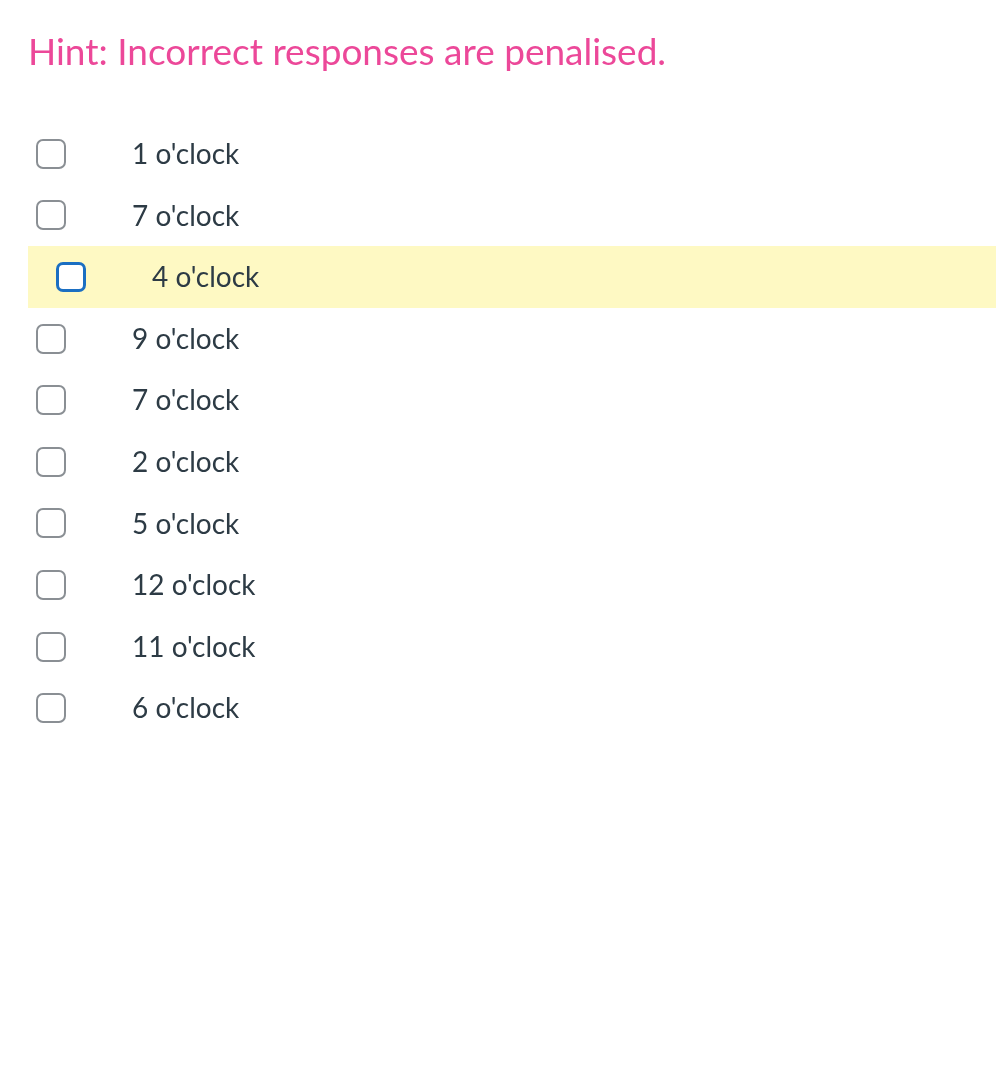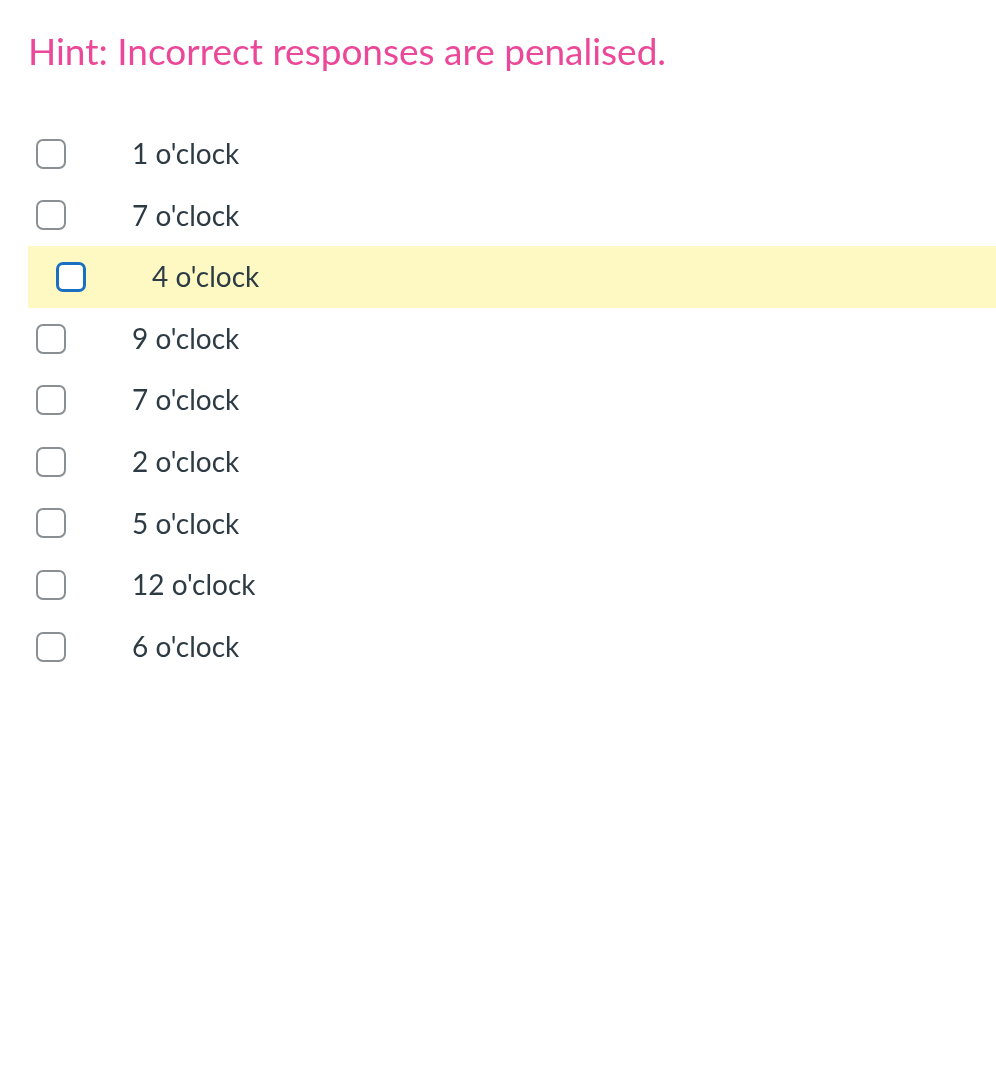--- a/index.html
+++ b/index.html
@@ -90,16 +90,20 @@
       <div class="option-row">
         <div class="checkbox"></div>
         <span class="option-label">5 o'clock</span>
       </div>
       <div class="option-row">
         <div class="checkbox"></div>
         <span class="option-label">12 o'clock</span>
       </div>
       <div class="option-row">
         <div class="checkbox"></div>
+        <span class="option-label">11 o'clock</span>
+      </div>
+      <div class="option-row">
+        <div class="checkbox"></div>
         <span class="option-label">6 o'clock</span>
       </div>
     </div>
 </div>
 
 </body></html>

